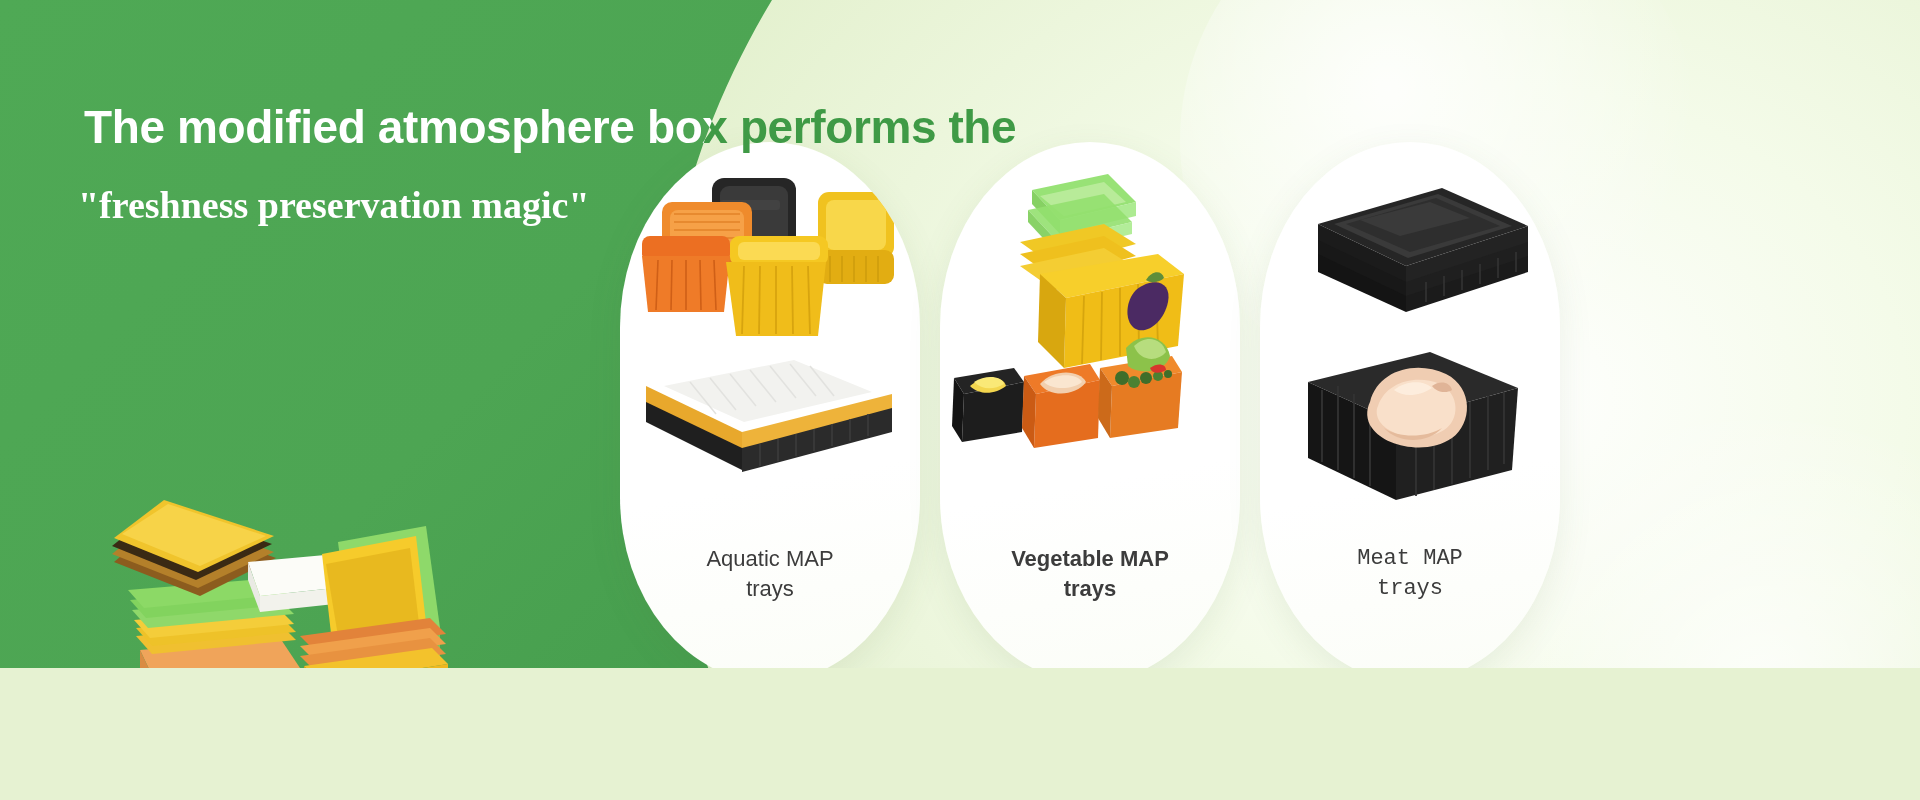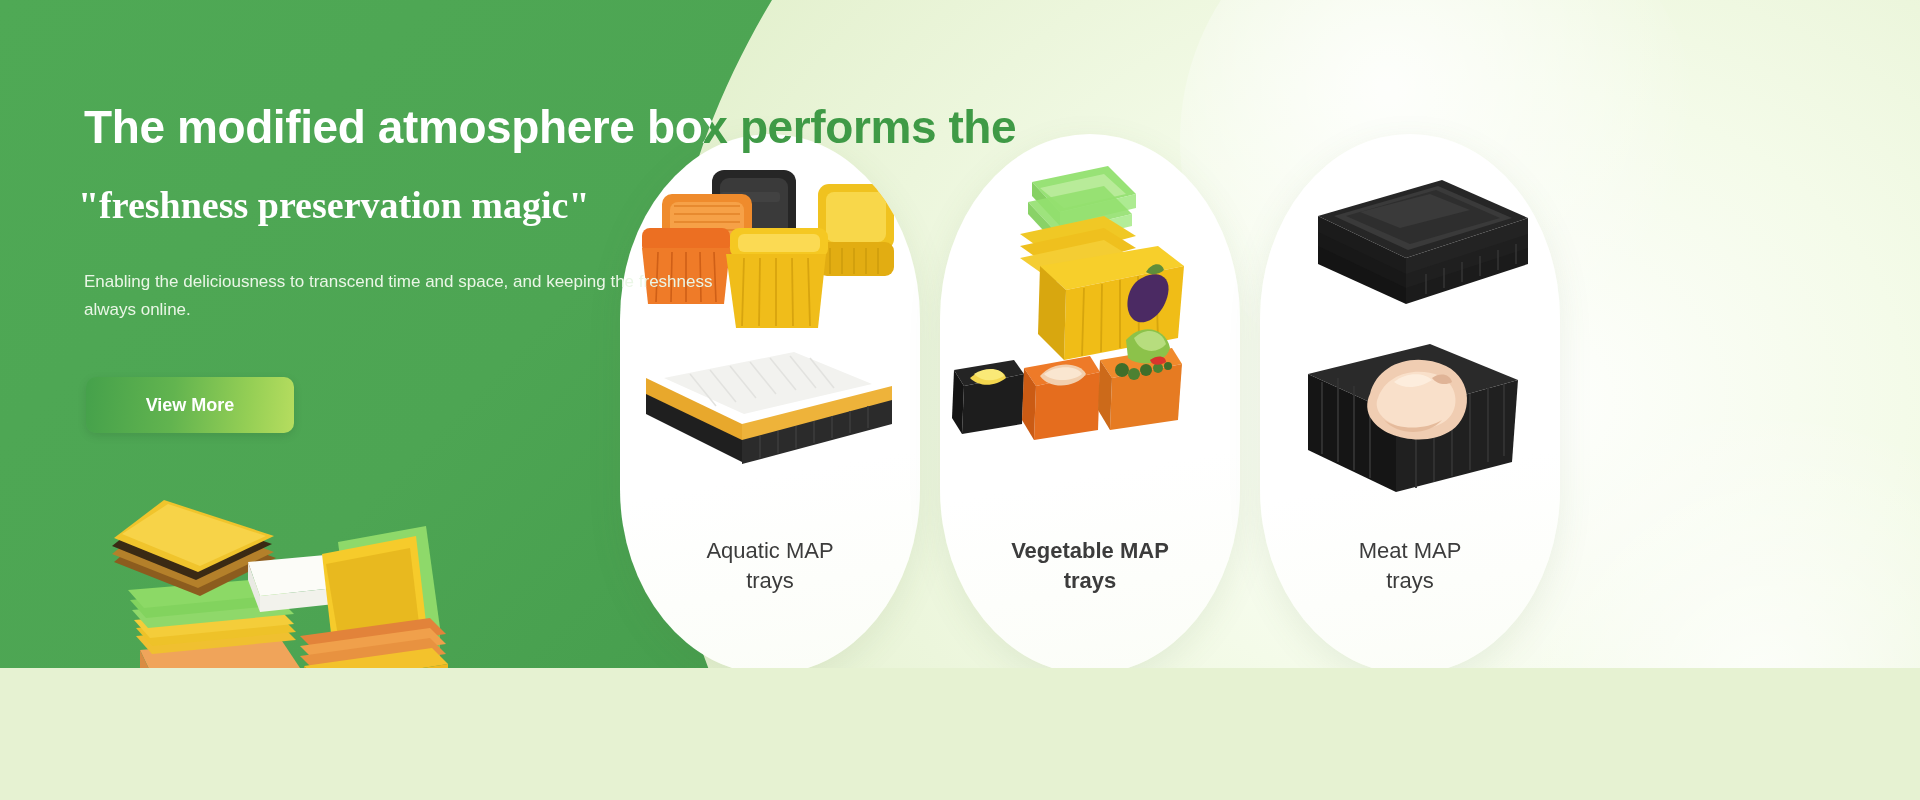--- a/index.html
+++ b/index.html
@@ -69,29 +69,29 @@
     box-shadow:0 3px 10px rgba(0,0,0,.10);
     display:flex; align-items:center; justify-content:center;
   }
 
   
   .hero-photo { position:absolute; left:100px; top:500px; width:400px; height:300px; z-index:5; }
 
   
   .cards { position:absolute; left:620px; top:130px; width:1290px; height:540px; z-index:5; }
   .card {
-    position:absolute; top:4px; width:300px; height:540px;
+    position:absolute; top:12px; width:300px; height:540px;
     border-radius:150px / 185px;
     background:linear-gradient(170deg,#ffffff 0%,#ffffff 62%,#fbfdf7 100%);
     box-shadow:0 10px 34px rgba(90,120,70,.10);
     overflow:hidden;
   }
   .card.c1 { left:0px;   }
   .card.c2 { left:320px;font-weight:bold; }
-  .card.c3 { left:640px; }
+  .card.c3 { left:640px;font-family:Liberation Mono, monospace; }
   .card-art { position:absolute; left:0; top:28px; width:300px; height:370px; }
   .card-label {
     position:absolute; left:0; right:0; top:402px;
     text-align:center; font-size:22px; color:#3c3c3c; line-height:1.38;
   }
 </style>
 </head>
 <body>
 
 <div id="banner">
@@ -116,22 +116,20 @@
   <div class="copy">
     <div class="headline under">The modified atmosphere box performs the</div>
   </div>
 
   <div class="copy" style="clip-path:path('M0,0 L688,0 C616,120 576,250 576,400 C576,552 616,676 688,800 L0,800 Z');">
     <div class="headline over">The modified atmosphere box performs the</div>
   </div>
 
   <div class="copy">
     <div class="subhead">"freshness preservation magic"</div>
-    <div class="lede">Enabling the deliciousness to transcend time and space, and keeping the freshness always online.</div>
-    <button class="btn">View More</button>
   </div>
 
   <div class="hero-photo">
     <svg width="400" height="300" viewBox="0 0 400 300">
 
       <g>
         <path d="M12,212 L196,196 L222,236 L40,262 Z" fill="#f6f6f2"></path>
         <path d="M12,212 L40,262 L40,288 L12,240 Z" fill="#e6e6e0"></path>
         <path d="M40,262 L222,236 L222,262 L40,288 Z" fill="#ededE6"></path>
         <g stroke="#dadad2" stroke-width="1.4">

